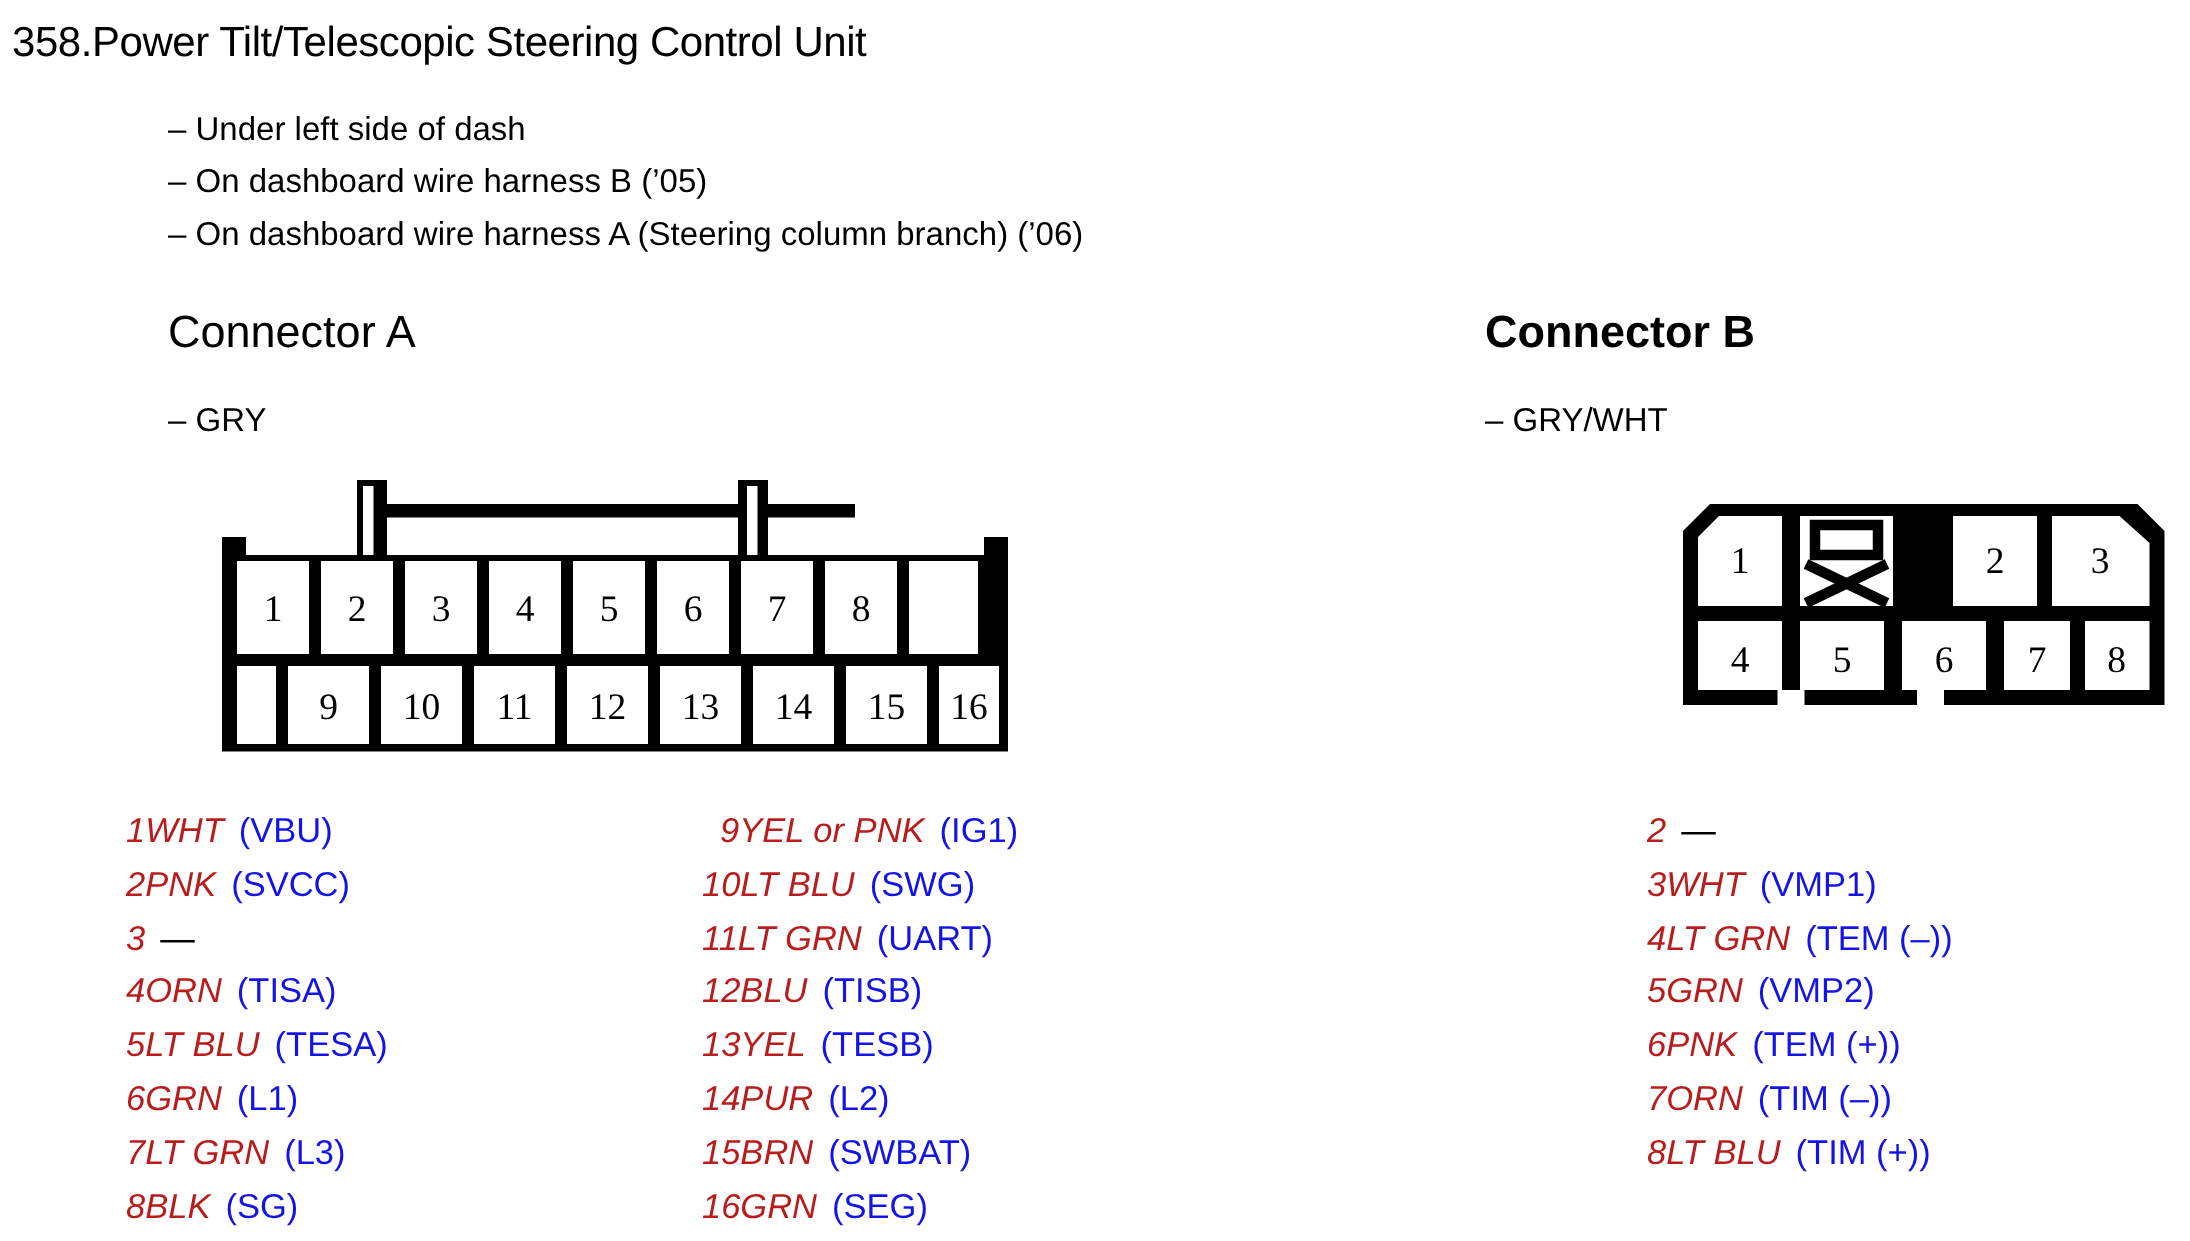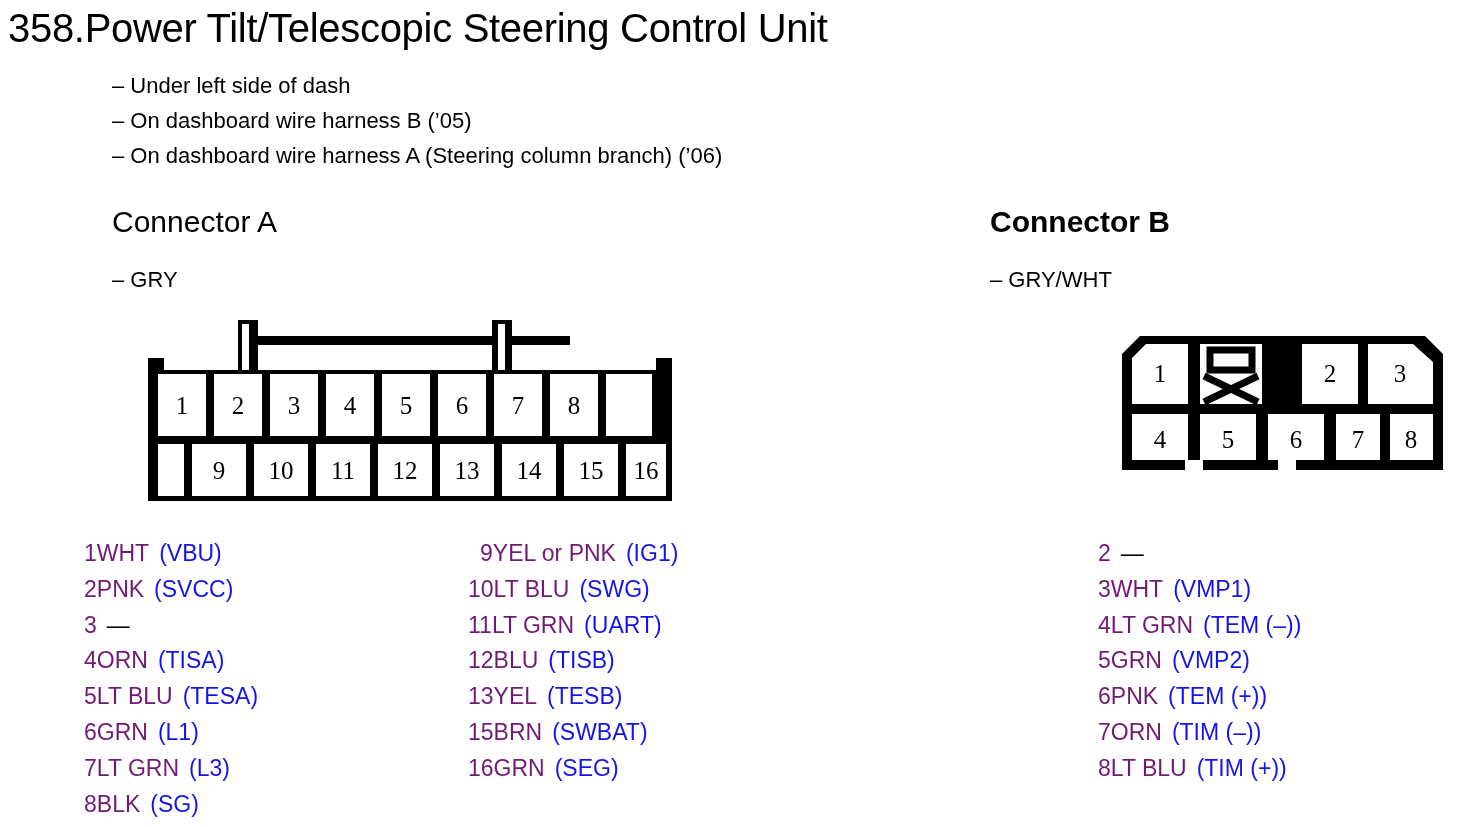--- a/index.html
+++ b/index.html
@@ -14,21 +14,21 @@
     font-family: "Liberation Sans", sans-serif;
     color: #000000;
     overflow: hidden;
   }
 
   
   #page-title {
     position: absolute;
     left: 8px;
     top: 4px;
-    font-size: 40px;
+    font-size: 28px;
     line-height: 48px;
     letter-spacing: -0.3px;
     white-space: nowrap;
   }
   #notes {
     position: absolute;
     left: 112px;
     top: 68px;
     font-size: 22px;
     line-height: 35px;
@@ -91,21 +91,22 @@
   }
   #pinlist-a1 { left: 84px;  top: 536px; }
   #pinlist-a2 { left: 468px; top: 536px; }
   #pinlist-b  { left: 1098px; top: 536px; }
 
   .pin-row {
     display: block;
     height: 35.8px;
   }
   .pin-num-wire {
-    color: #701a75;
+    color: #b91c1c;
+    font-style: italic;
   }
   .pin-signal {
     color: #1414e6;
     margin-left: 10px;
   }
   .pin-dash {
     color: #000000;
     margin-left: 10px;
   }
   .indent-pin { padding-left: 12px; }
@@ -264,20 +265,21 @@
     <span class="pin-row"><span class="pin-num-wire">7LT GRN</span><span class="pin-signal">(L3)</span></span>
     <span class="pin-row"><span class="pin-num-wire">8BLK</span><span class="pin-signal">(SG)</span></span>
   </div>
 
 <div class="pinlist" id="pinlist-a2">
     <span class="pin-row indent-pin"><span class="pin-num-wire">9YEL or PNK</span><span class="pin-signal">(IG1)</span></span>
     <span class="pin-row"><span class="pin-num-wire">10LT BLU</span><span class="pin-signal">(SWG)</span></span>
     <span class="pin-row"><span class="pin-num-wire">11LT GRN</span><span class="pin-signal">(UART)</span></span>
     <span class="pin-row"><span class="pin-num-wire">12BLU</span><span class="pin-signal">(TISB)</span></span>
     <span class="pin-row"><span class="pin-num-wire">13YEL</span><span class="pin-signal">(TESB)</span></span>
+    <span class="pin-row"><span class="pin-num-wire">14PUR</span><span class="pin-signal">(L2)</span></span>
     <span class="pin-row"><span class="pin-num-wire">15BRN</span><span class="pin-signal">(SWBAT)</span></span>
     <span class="pin-row"><span class="pin-num-wire">16GRN</span><span class="pin-signal">(SEG)</span></span>
   </div>
 
 <div class="pinlist" id="pinlist-b">
     <span class="pin-row"><span class="pin-num-wire">2</span><span class="pin-dash">—</span></span>
     <span class="pin-row"><span class="pin-num-wire">3WHT</span><span class="pin-signal">(VMP1)</span></span>
     <span class="pin-row"><span class="pin-num-wire">4LT GRN</span><span class="pin-signal">(TEM (–))</span></span>
     <span class="pin-row"><span class="pin-num-wire">5GRN</span><span class="pin-signal">(VMP2)</span></span>
     <span class="pin-row"><span class="pin-num-wire">6PNK</span><span class="pin-signal">(TEM (+))</span></span>

